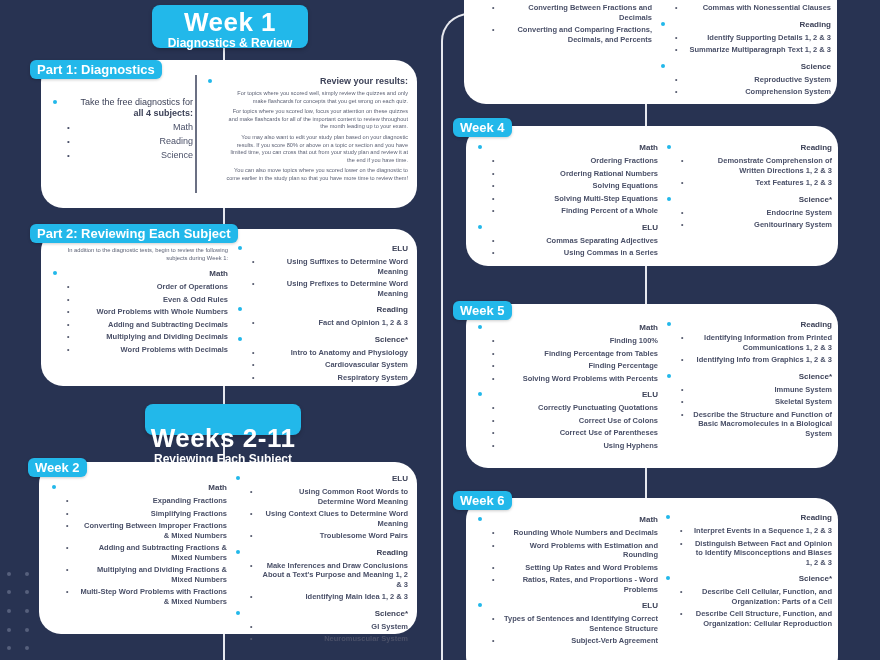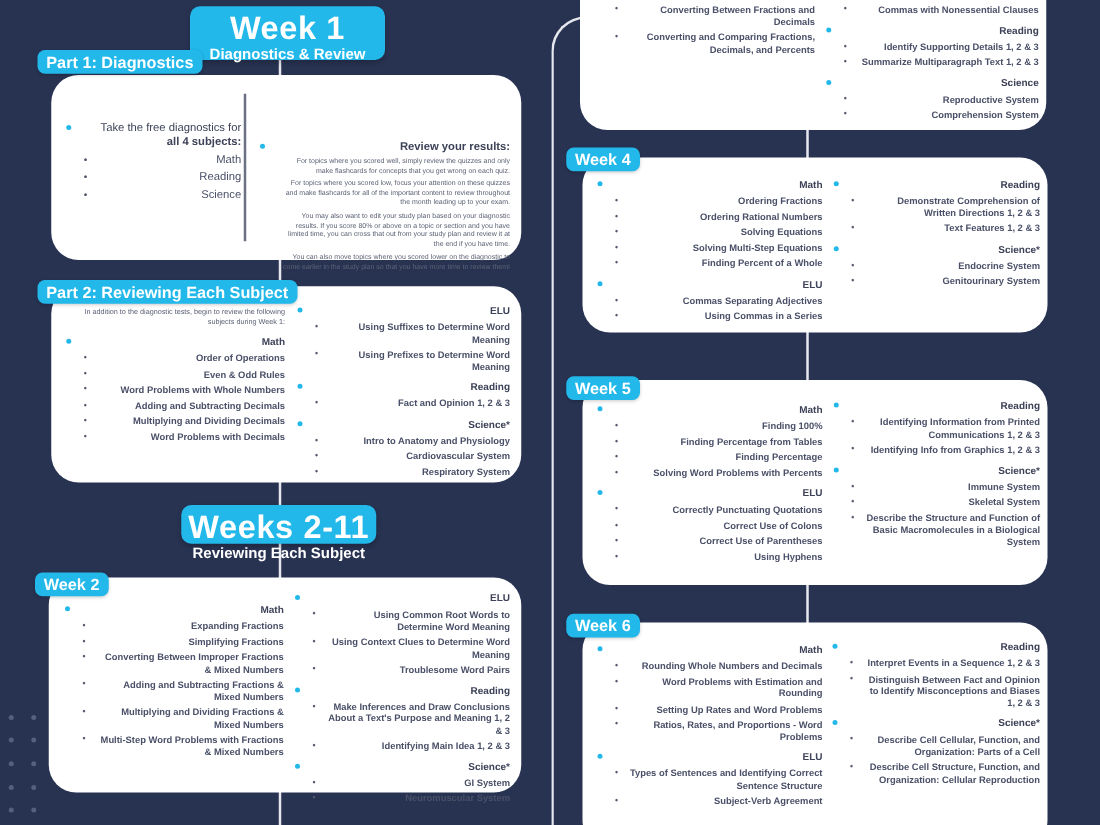--- a/index.html
+++ b/index.html
@@ -51,21 +51,21 @@
   .col { position: absolute; text-align: right; }
   .dots { position: absolute; }
   .dot { position: absolute; width: 4px; height: 4px; border-radius: 50%; background: #56607c; }
 
   .p1-left .intro { position: relative; padding-left: 14px; font-size: 9px; color: #3d4258; line-height: 11px; }
   .p1-left .intro::before { content:""; position:absolute; left:0; top:3px; width:4px; height:4px; border-radius:50%; background:#22b8ea; }
   .p1-left .intro b { font-weight: bold; }
   .p1-left .sub li { position: relative; padding-left: 11px; font-size: 9px; color: #4a5068; line-height: 11px; margin-top: 3px; }
   .p1-left .sub li::before { content: "\2022"; position:absolute; left:0; font-size: 8px; }
   .divider { position: absolute; width: 2px; background: #6b7083; }
-  .review-head { position: relative; padding-left: 16px; font-weight: bold; font-size: 9px; color: #3d4258; line-height: 11px; margin-top: 36px; }
+  .review-head { position: relative; padding-left: 16px; font-weight: bold; font-size: 9px; color: #3d4258; line-height: 11px; }
   .review-head::before { content:""; position:absolute; left:0; top:3px; width:4px; height:4px; border-radius:50%; background:#22b8ea; }
   .review p { font-size: 5.6px; color: #5d6275; line-height: 7.6px; margin-top: 3px; padding-left: 16px; }
   .intro-text { font-size: 5.8px; line-height: 7.6px; color: #5d6275; margin-bottom: 6px; padding-left: 14px; }
 </style>
 </head>
 <body>
 
 <div class="vline" style="left:223px; top:46px; height:614px;"></div>
 <div class="curve" style="left:441px; top:13px; width:30px; height:660px;"></div>
 <div class="vline" style="left:645px; top:100px; height:560px;"></div>
@@ -102,21 +102,21 @@
   </div>
   <div class="divider" style="left:154px; top:15px; height:118px;"></div>
   <div class="col review" style="left:167px; top:16px; width:200px;">
     <div class="review-head">Review your results:</div>
     <p>For topics where you scored well, simply review the quizzes and only make flashcards for concepts that you get wrong on each quiz.</p>
     <p>For topics where you scored low, focus your attention on these quizzes and make flashcards for all of the important content to review throughout the month leading up to your exam.</p>
     <p>You may also want to edit your study plan based on your diagnostic results. If you score 80% or above on a topic or section and you have limited time, you can cross that out from your study plan and review it at the end if you have time.</p>
     <p>You can also move topics where you scored lower on the diagnostic to come earlier in the study plan so that you have more time to review them!</p>
   </div>
 </div>
-<div class="tag" style="left:30px; top:40px;">Part 1: Diagnostics</div>
+<div class="tag" style="left:30px; top:60px;">Part 1: Diagnostics</div>
 
 <div class="card" style="left:41px; top:229px; width:376px; height:157px;">
   <div class="col" style="left:12px; top:18px; width:175px;">
     <div class="intro-text">In addition to the diagnostic tests, begin to review the following subjects during Week 1:</div>
     <div class="subj">Math</div>
     <ul class="items">
       <li>Order of Operations</li>
       <li>Even &amp; Odd Rules</li>
       <li>Word Problems with Whole Numbers</li>
       <li>Adding and Subtracting Decimals</li>
@@ -137,21 +137,21 @@
     <div class="subj">Science*</div>
     <ul class="items">
       <li>Intro to Anatomy and Physiology</li>
       <li>Cardiovascular System</li>
       <li>Respiratory System</li>
     </ul>
   </div>
 </div>
 <div class="tag" style="left:30px; top:224px;">Part 2: Reviewing Each Subject</div>
 
-<div class="big-header" style="left:145px; top:404px; width:156px; height:31px; padding-top:3px;">
+<div class="big-header" style="left:145px; top:404px; width:156px; height:31px; padding-top:20px;">
   <div class="t1">Weeks 2-11</div>
   <div class="t2">Reviewing Each Subject</div>
 </div>
 
 <div class="card" style="left:39px; top:462px; width:378px; height:172px;">
   <div class="col" style="left:13px; top:20px; width:175px;">
     <div class="subj">Math</div>
     <ul class="items">
       <li>Expanding Fractions</li>
       <li>Simplifying Fractions</li>

